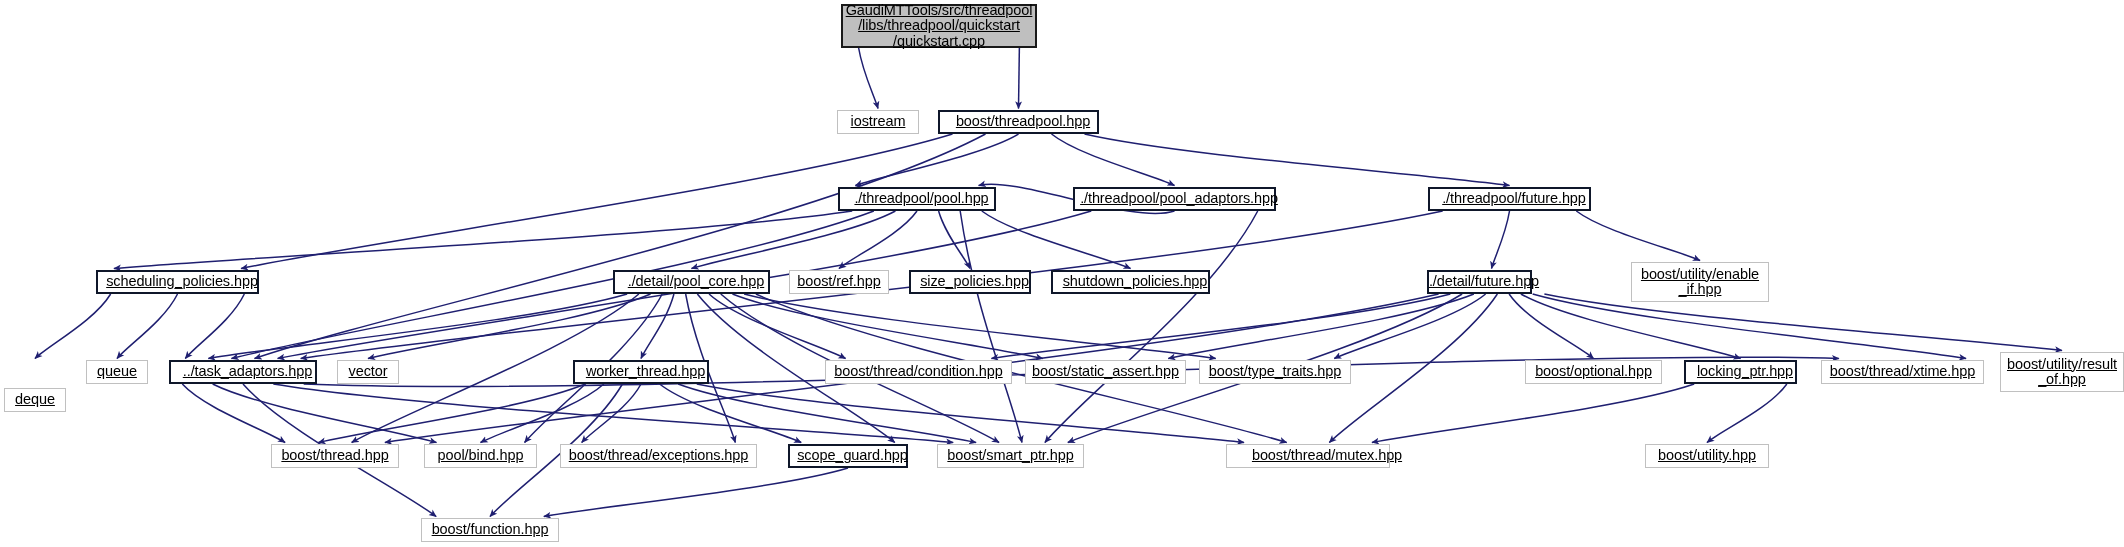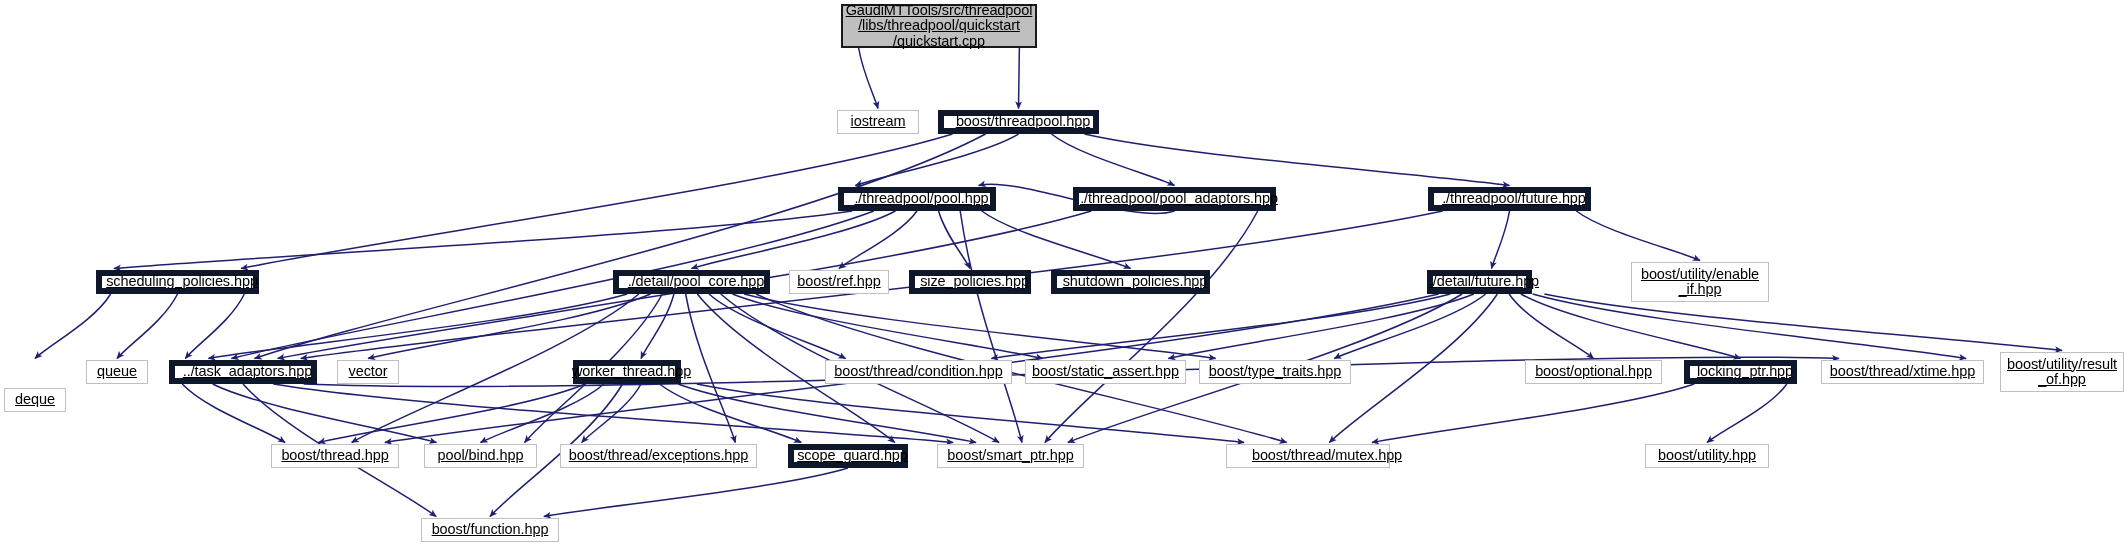--- a/index.html
+++ b/index.html
@@ -36,21 +36,21 @@
     border: 1px solid #c0c0c0;
     color: #000000;
     font-size: 14.5px;
     line-height: 15.5px;
     letter-spacing: -0.1px;
     white-space: pre-line;
     padding: 0 4px;
     text-decoration: underline;
   }
   .node.bold {
-    border: 6px solid #0f172a;
+    border: 2px solid #0f172a;
     padding-left: 13px;
   }
   .node.root {
     background: #bfbfbf;
     border: 2px solid #191919;
   }
 </style>
 </head>
 <body>
 
@@ -136,21 +136,21 @@
       <div class="node" style="left: 789px; top: 270px; width: 100px; height: 24px;">boost/ref.hpp</div>
       <div class="node bold" style="left: 909px; top: 270px; width: 122px; height: 24px;">size_policies.hpp</div>
       <div class="node bold" style="left: 1051px; top: 270px; width: 159px; height: 24px;">shutdown_policies.hpp</div>
       <div class="node bold" style="left: 1427px; top: 270px; width: 105px; height: 24px;">./detail/future.hpp</div>
       <div class="node" style="left: 1631px; top: 262px; width: 138px; height: 40px;">boost/utility/enable
 _if.hpp</div>
       <div class="node" style="left: 4px; top: 360px; width: 62px; height: 24px; margin-top: 28px;">deque</div>
       <div class="node" style="left: 86px; top: 360px; width: 62px; height: 24px;">queue</div>
       <div class="node bold" style="left: 169px; top: 360px; width: 148px; height: 24px;">../task_adaptors.hpp</div>
       <div class="node" style="left: 337px; top: 360px; width: 62px; height: 24px;">vector</div>
-      <div class="node bold" style="left: 573px; top: 360px; width: 108px; height: 24px;">worker_thread.hpp</div>
+      <div class="node bold" style="left: 573px; top: 360px; width: 136px; height: 24px;">worker_thread.hpp</div>
       <div class="node" style="left: 825px; top: 360px; width: 187px; height: 24px;">boost/thread/condition.hpp</div>
       <div class="node" style="left: 1025px; top: 360px; width: 161px; height: 24px;">boost/static_assert.hpp</div>
       <div class="node" style="left: 1199px; top: 360px; width: 152px; height: 24px;">boost/type_traits.hpp</div>
       <div class="node" style="left: 1525px; top: 360px; width: 137px; height: 24px;">boost/optional.hpp</div>
       <div class="node bold" style="left: 1684px; top: 360px; width: 113px; height: 24px;">locking_ptr.hpp</div>
       <div class="node" style="left: 1821px; top: 360px; width: 163px; height: 24px;">boost/thread/xtime.hpp</div>
       <div class="node" style="left: 2000px; top: 352px; width: 124px; height: 40px;">boost/utility/result
 _of.hpp</div>
       <div class="node" style="left: 271px; top: 444px; width: 128px; height: 24px;">boost/thread.hpp</div>
       <div class="node" style="left: 424px; top: 444px; width: 113px; height: 24px;">pool/bind.hpp</div>

